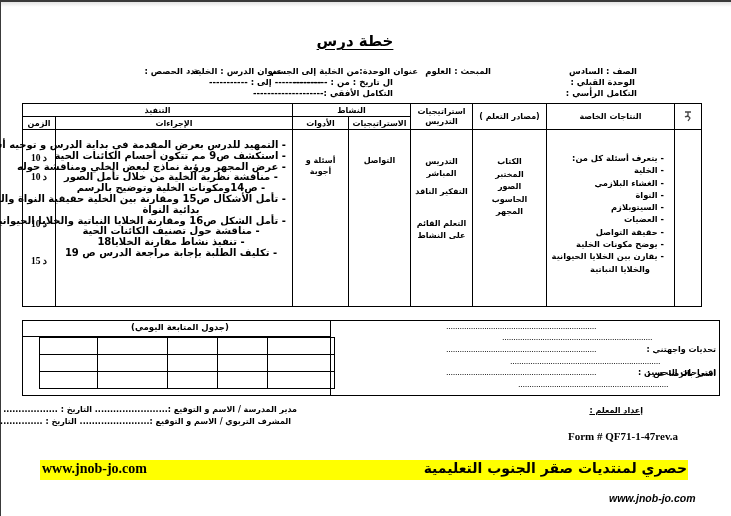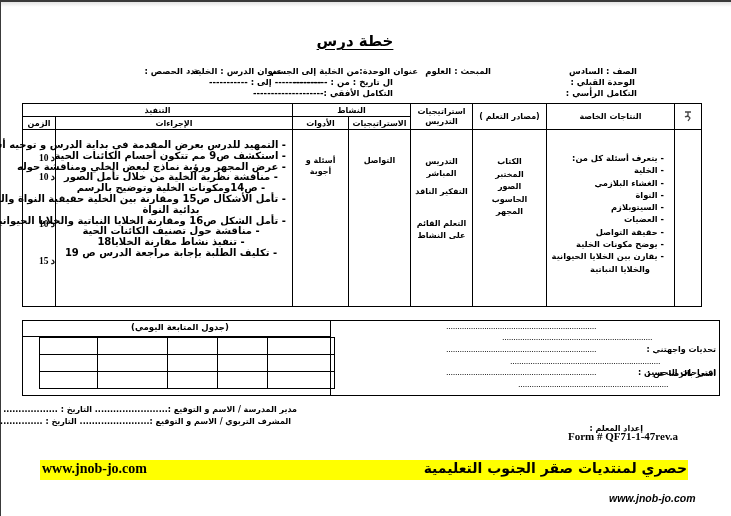--- a/index.html
+++ b/index.html
@@ -13,21 +13,21 @@
   .meta{font-size:8.5px;font-weight:bold;}
   table{border-collapse:collapse;}
   .plan{position:absolute;left:22px;top:103px;width:679px;table-layout:fixed;}
   .plan td,.plan th{border:1.3px solid #000;font-size:8px;font-weight:bold;padding:0;text-align:center;vertical-align:middle;}
   .plan th{height:12px;font-weight:bold;}
   .plan tbody td{vertical-align:top;height:176px;}
   .cell-text{padding-top:26px;line-height:10.5px;direction:rtl;}
   .outcomes{direction:rtl;text-align:right;padding:22px 10px 0 0;line-height:12.3px;font-size:8.3px;}
   .proc{direction:rtl;text-align:center;padding:10px 6px 0 0;line-height:10.8px;font-size:10px;}
   .proc div{white-space:nowrap;}
-  .times{direction:ltr;text-align:right;font-family:"Liberation Serif",serif;font-size:9.5px;padding-top:22px;}
+  .times{direction:ltr;text-align:center;font-family:"Liberation Serif",serif;font-size:9.5px;padding-top:22px;}
   .times div{position:relative;}
   .box{position:absolute;left:22px;top:320px;width:696px;height:74px;border:1.3px solid #000;}
   .boxdiv{position:absolute;left:330px;top:320px;width:1.3px;height:75px;background:#000;}
   .follow{position:absolute;left:39px;top:337px;width:280px;table-layout:fixed;}
   .follow td{border:1.1px solid #000;height:16px;font-size:7.5px;font-weight:bold;text-align:center;padding:0;direction:rtl;}
   .follow-title{position:absolute;left:100px;top:322px;width:160px;text-align:center;font-size:8.5px;font-weight:bold;}
   .follow-line{position:absolute;left:22px;top:336px;width:308px;height:1.3px;background:#000;}
   .reflect{font-size:8px;font-weight:bold;direction:rtl;}
   .dots{font-size:8px;letter-spacing:-0.3px;}
   .sign{font-size:8px;font-weight:bold;direction:rtl;}
@@ -211,19 +211,19 @@
 <div class="ab dots" style="left:502px;top:333px;">...................................................................</div>
 <div class="ab reflect" style="right:15px;top:345px;">تحديات واجهتني :</div>
 <div class="ab dots" style="left:446px;top:345px;">...................................................................</div>
 <div class="ab dots" style="left:510px;top:357px;">...................................................................</div>
 <div class="ab reflect" style="right:15px;top:368px;">اقتراحات التحسين :</div>
 <div class="ab dots" style="left:446px;top:368px;">...................................................................</div>
 <div class="ab dots" style="left:518px;top:380px;">...................................................................</div>
 
 <div class="ab sign" style="right:434px;top:405px;">مدير المدرسة / الاسم و التوقيع :........................  التاريخ : ..................</div>
 <div class="ab sign" style="right:440px;top:417px;">المشرف التربوي / الاسم و التوقيع :.......................  التاريخ : ..................</div>
-<div class="ab sign" style="right:88px;top:424px;">إعداد المعلم :</div>
+<div class="ab sign" style="right:88px;top:406px;text-decoration:underline;">إعداد المعلم :</div>
 <div class="ab form" style="left:568px;top:430px;">Form # QF71-1-47rev.a</div>
 
 <div class="banner2"></div>
 <div class="ab site1" style="left:42px;top:461px;">www.jnob-jo.com</div>
 <div class="ab slogan" style="right:44px;top:460px;">حصري لمنتديات صقر الجنوب التعليمية</div>
 <div class="ab site2" style="left:609px;top:492px;">www.jnob-jo.com</div>
 
 </body></html>

